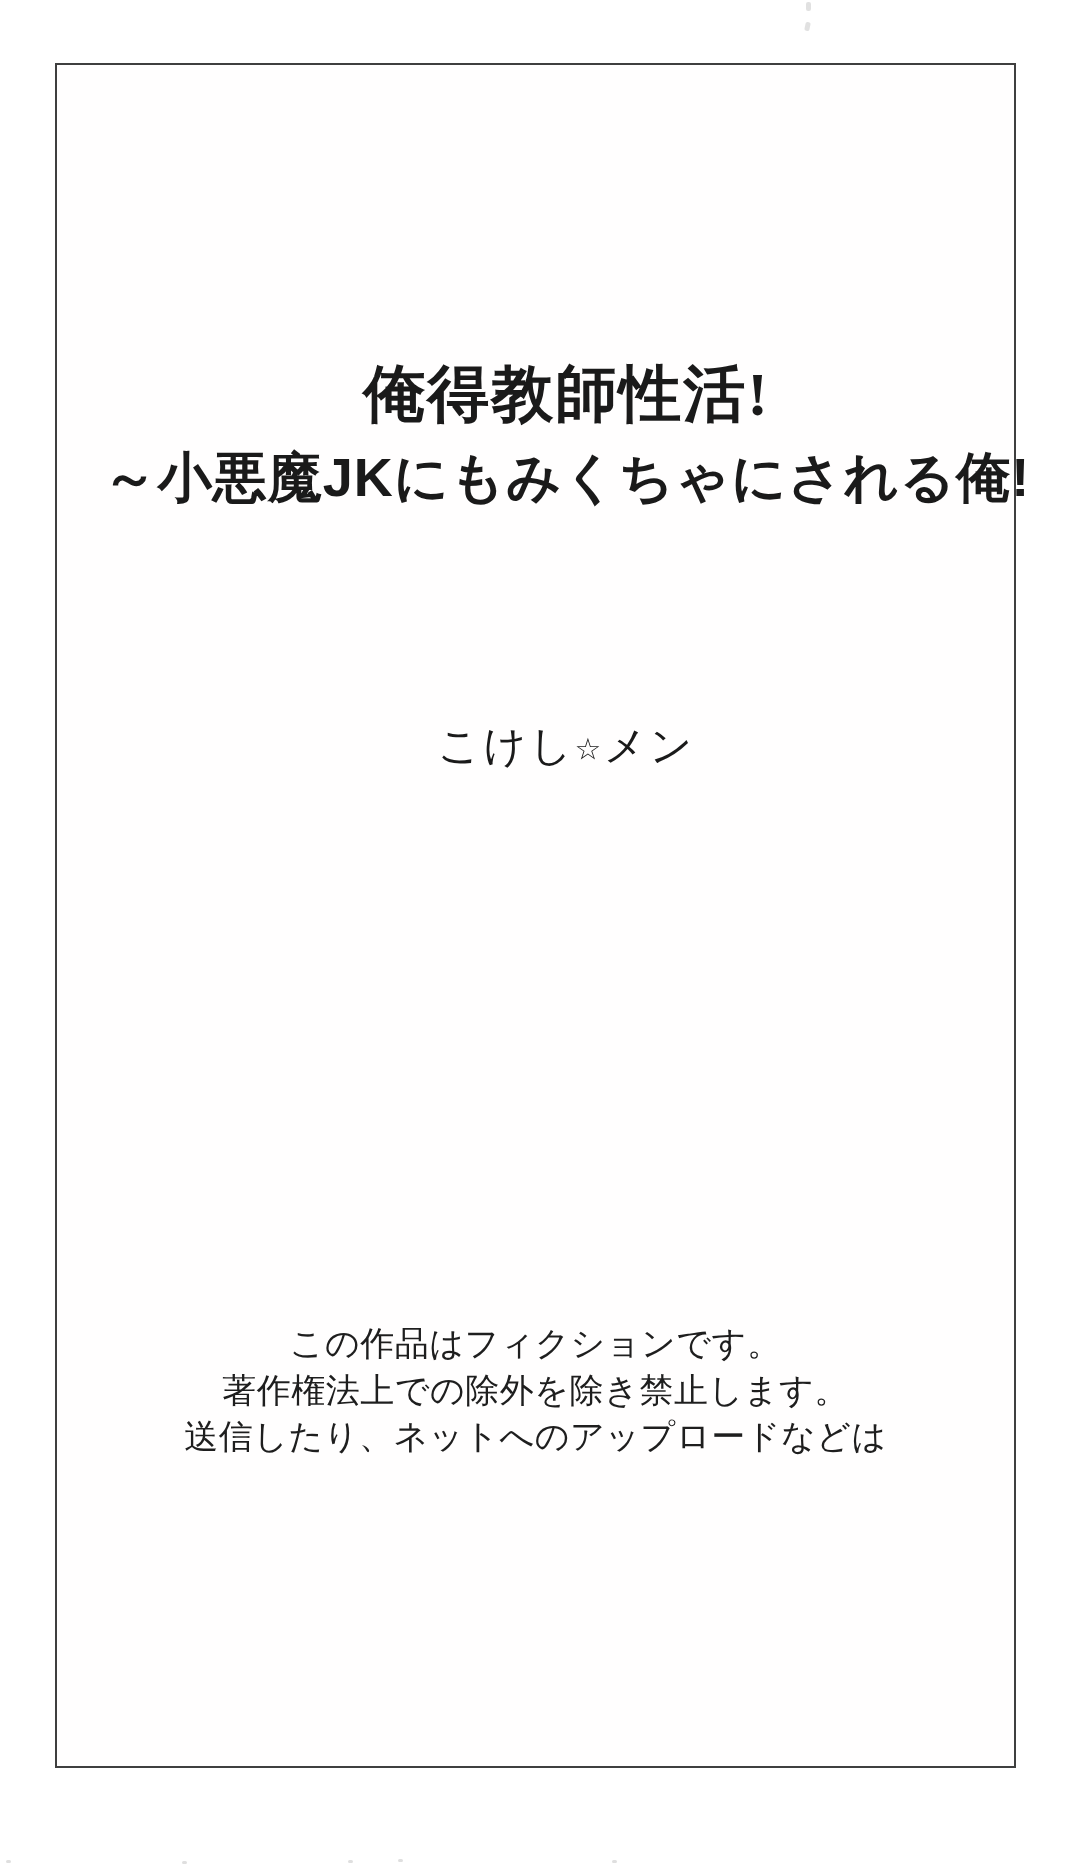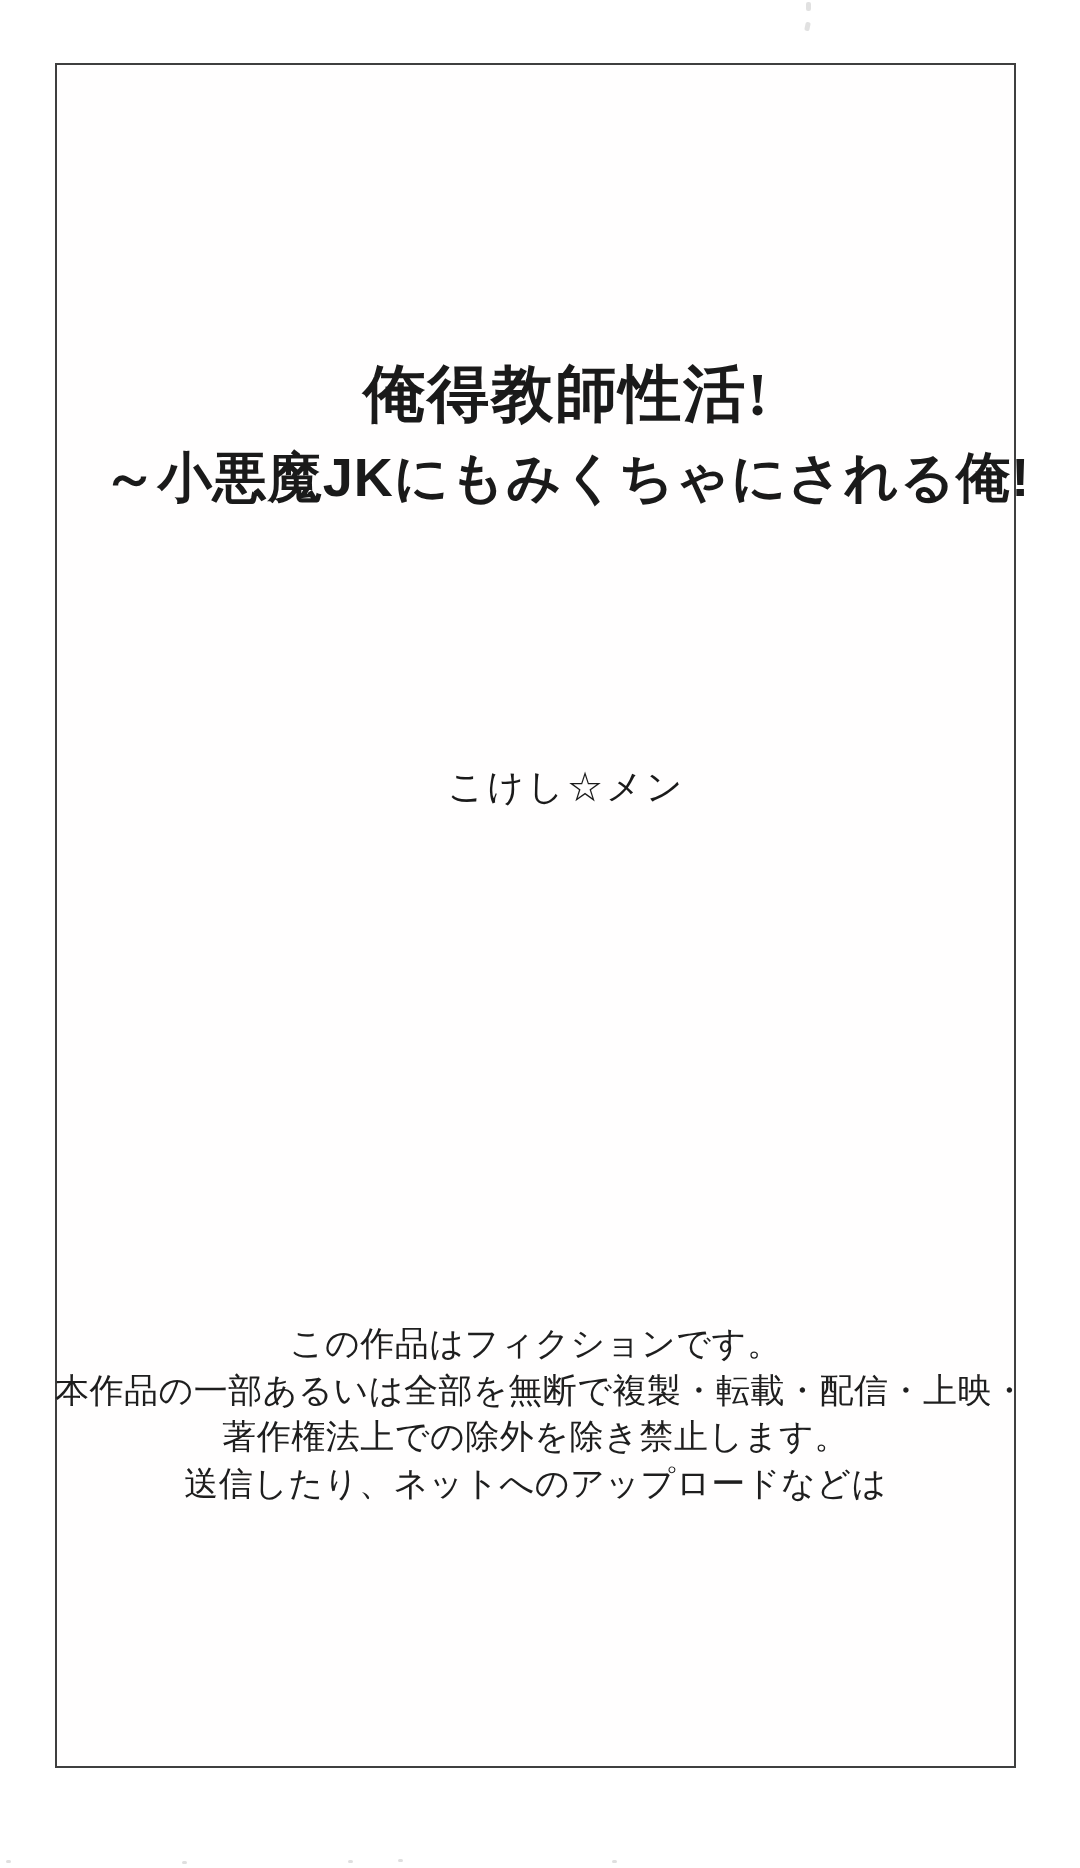--- a/index.html
+++ b/index.html
@@ -42,26 +42,26 @@
   }
   .title-line-2 {
     top: 446px;
     font-size: 54px;
     line-height: 62px;
     font-weight: bold;
     letter-spacing: 1px;
     font-family: Liberation Sans, sans-serif;
   }
   .author-name {
-    top: 758px;
-    font-size: 36px;
+    top: 720px;
+    font-size: 42px;
     line-height: 58px;
     font-weight: 500;
     letter-spacing: 3px;
-    font-family: Liberation Serif, serif;
+    font-family: Liberation Mono, monospace;
   }
   .disclaimer {
     position: absolute;
     left: 55px;
     top: 1320px;
     width: 961px;
     text-align: center;
     font-family: "Liberation Sans", "DejaVu Sans", sans-serif;
     font-size: 34px;
     line-height: 46.5px;
@@ -94,21 +94,20 @@
 <div class="page-frame"></div>
 
 <div class="centered-line title-line-1">俺得教師性活!</div>
 
 <div class="centered-line title-line-2">～小悪魔JKにもみくちゃにされる俺!</div>
 
 <div class="centered-line author-name">こけし☆メン</div>
 
 <div class="disclaimer">
   <div class="line">この作品はフィクションです。</div>
-  <div class="line">本作品の一部あるいは全部を無断で複製・転載・配信・上映・</div>
   <div class="line">著作権法上での除外を除き禁止します。</div>
   <div class="line">送信したり、ネットへのアップロードなどは</div>
 </div>
 
 <div class="artifact top-a"></div>
 <div class="artifact top-b"></div>
 <div class="speck s1"></div>
 <div class="speck s2"></div>
 <div class="speck s3"></div>
 <div class="speck s4"></div>

